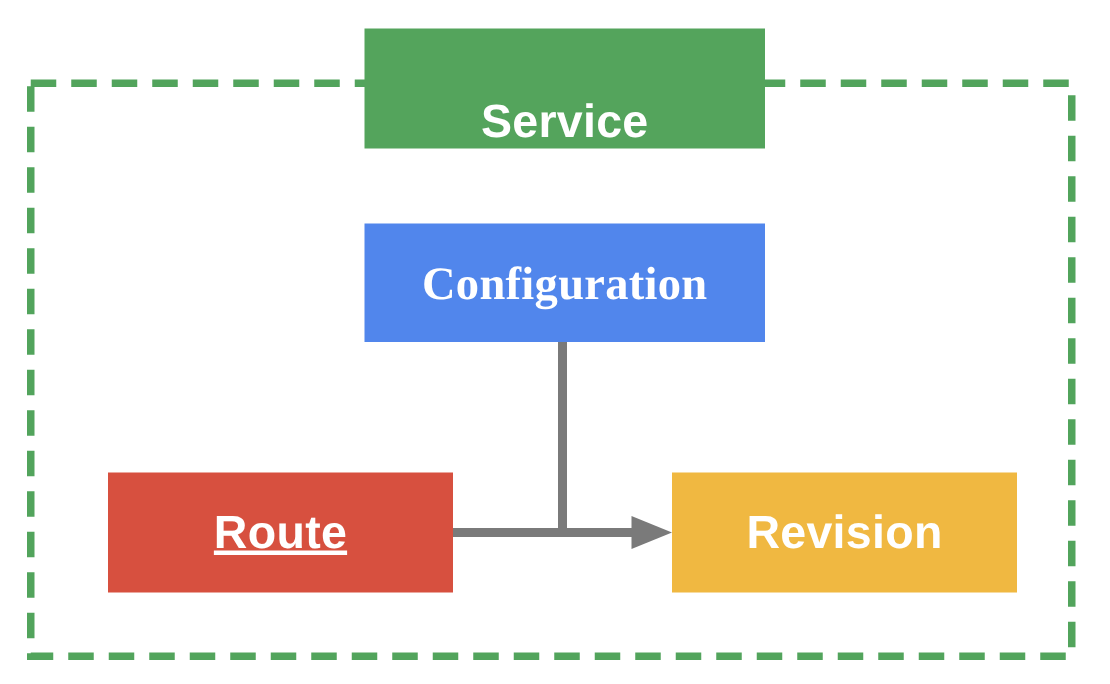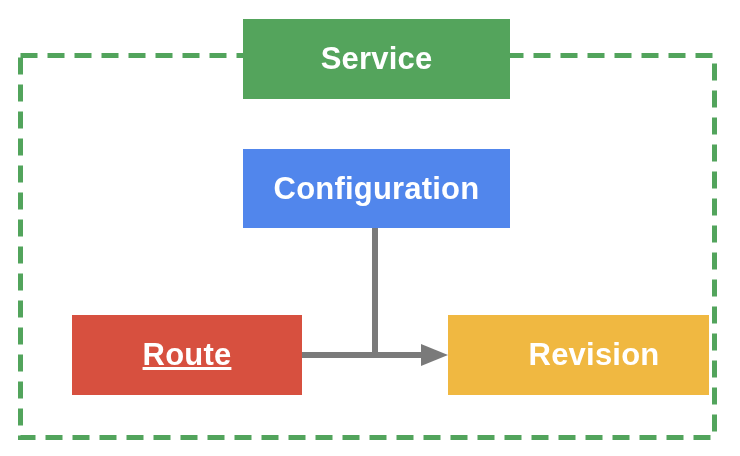--- a/index.html
+++ b/index.html
@@ -44,34 +44,35 @@
     justify-content: center;
     color: var(--label, #ffffff);
     font-weight: 700;
     font-size: 31px;
     letter-spacing: 0.2px;
     user-select: none;
   }
   .node-service {
     left: 243px; top: 19px; width: 267px; height: 80px;
     background: var(--service, #54a45c);
+    align-items: flex-end;
   }
   .node-configuration {
     left: 243px; top: 149px; width: 267px; height: 79px;
     background: var(--configuration, #5186ec);
+    font-family: Liberation Serif, serif;
   }
   .node-route {
     left: 72px; top: 315px; width: 230px; height: 80px;
     background: var(--route, #d7503f);
     text-decoration: underline;
   }
   .node-revision {
     left: 448px; top: 315px; width: 230px; height: 80px;
     background: var(--revision, #f0b841);
-    padding-left: 31px;
   }
 </style>
 </head>
 <body>
 
 <div class="canvas">
 
   <svg class="connector-layer" viewBox="0 0 740 456" xmlns="http://www.w3.org/2000/svg">
     <rect class="boundary" x="20.5" y="55.5" width="694" height="382"></rect>
     <line class="connector" x1="375" y1="228" x2="375" y2="358"></line>

